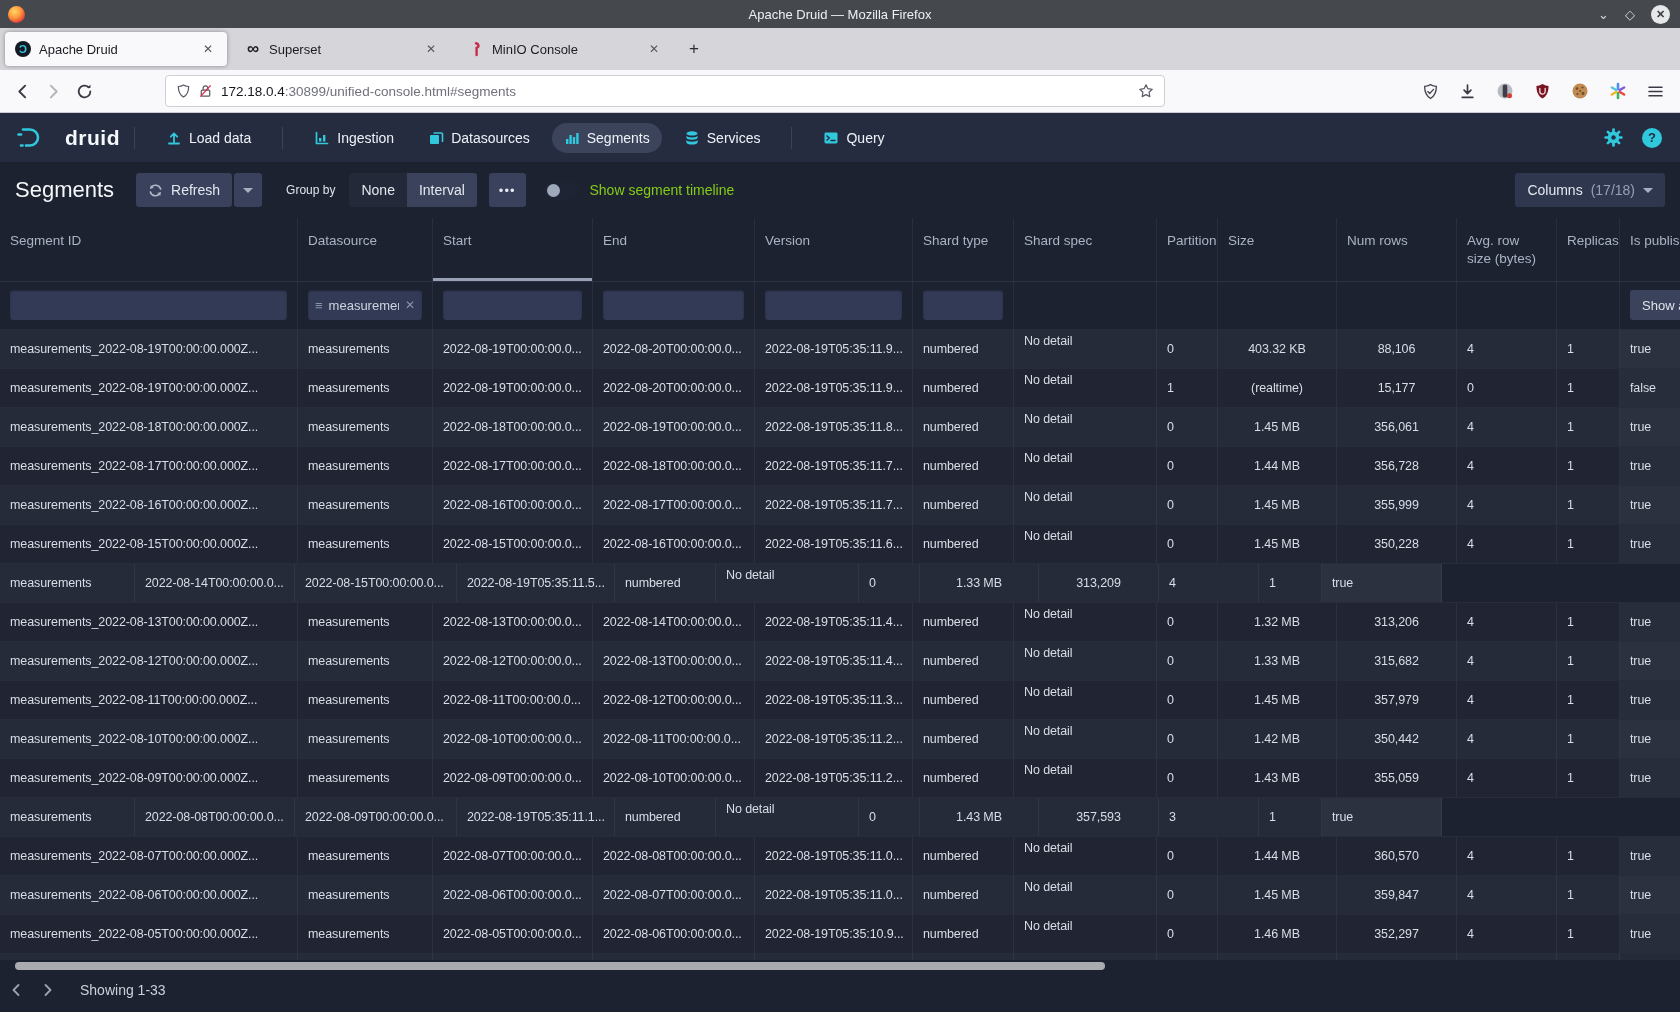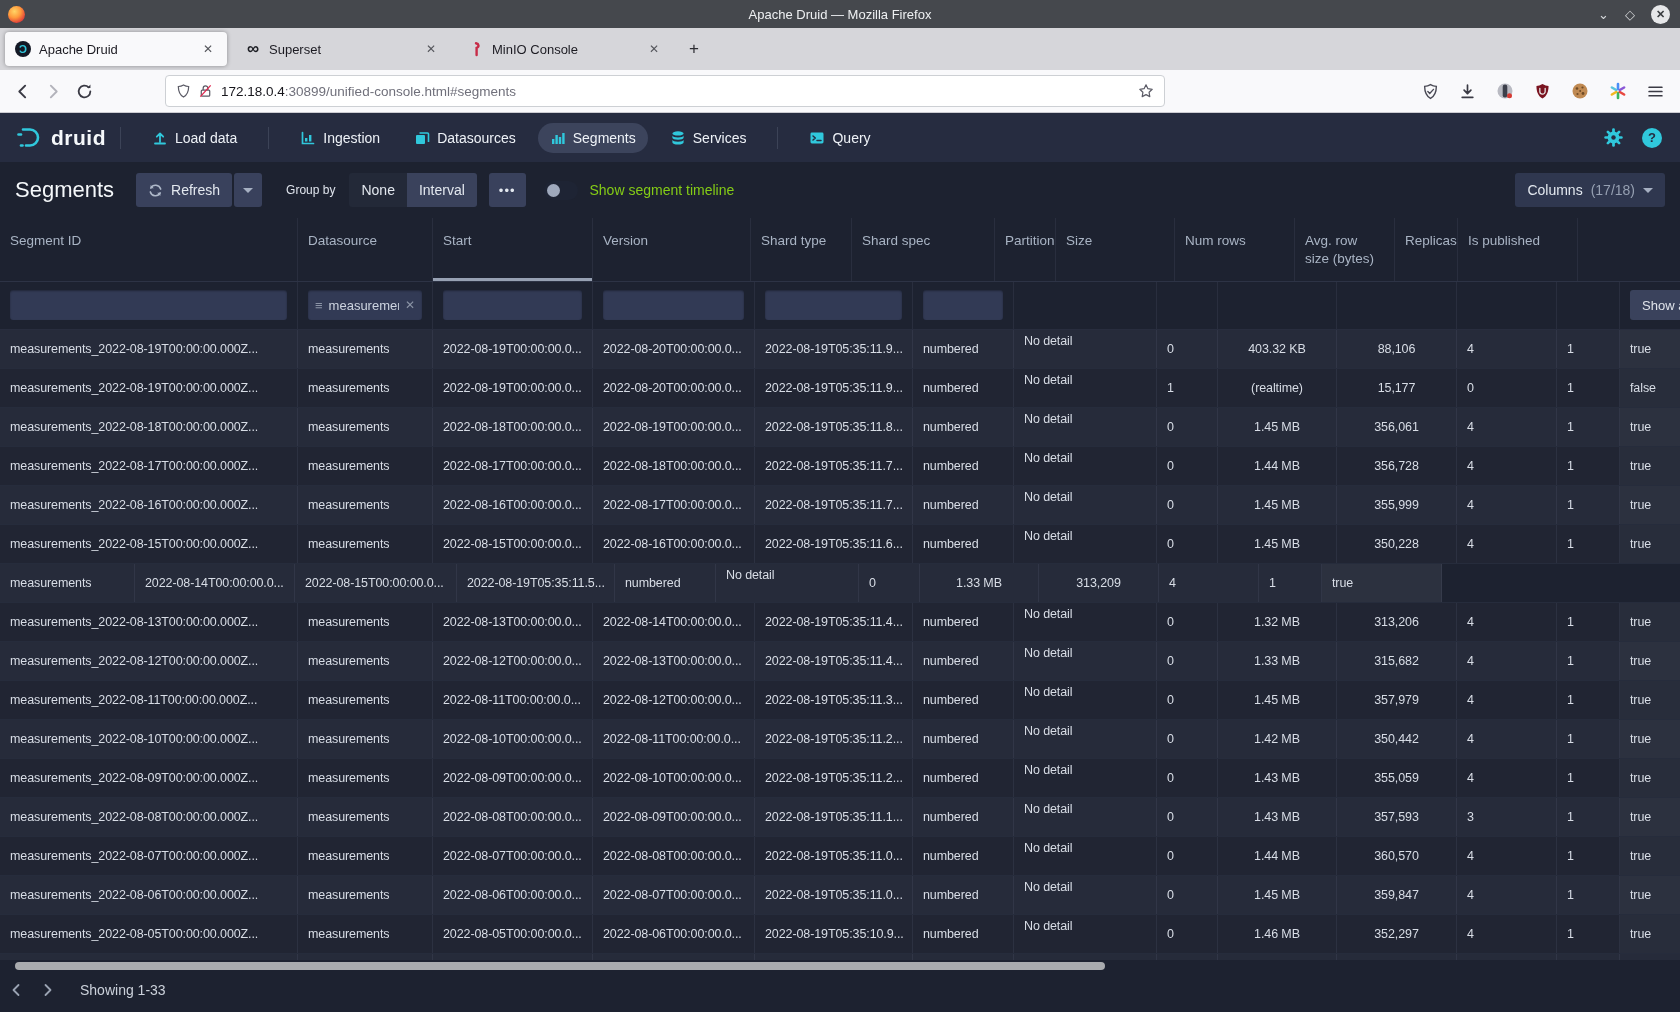--- a/index.html
+++ b/index.html
@@ -34,21 +34,21 @@
   .urlbar { width:1000px; height:32px; margin-left:72px; background:#ffffff; border:1px solid #cdd0d4;
     border-radius:4px; display:flex; align-items:center; padding:0 10px; }
   .url-text { font-size:13.5px; margin-left:8px; flex:1 1 auto; white-space:nowrap; overflow:hidden; }
   .url-host { color:#17161c; }
   .url-rest { color:#70707b; }
   .tb-icons { display:flex; align-items:center; gap:20px; margin-left:auto; padding-right:16px; }
 
   
   .druidbar { height:49px; background:#262c40; display:flex; align-items:center; flex:0 0 49px; }
   .brand { display:flex; align-items:center; margin-left:14px; }
-  .brand-name { color:#f5f8fa; font-size:21px; font-weight:bold; letter-spacing:.5px; margin-left:7px; }
+  .brand-name { color:#f5f8fa; font-size:21px; font-weight:bold; letter-spacing:.5px; margin-left:21px; }
   .nav-divider { width:1px; height:22px; background:#3c4357; margin:0 14px; }
   .nav-item { display:flex; align-items:center; gap:7px; padding:7px 12px; border-radius:16px;
     color:#eef2f7; font-size:14px; margin:0 5px; }
   .nav-item.active { background:#3c445c; }
   .druid-right { margin-left:auto; display:flex; align-items:center; gap:18px; padding-right:18px; }
   .help-circle { width:20px; height:20px; border-radius:50%; background:#30c8dc; color:#262c40;
     font-weight:bold; font-size:13px; display:flex; align-items:center; justify-content:center; }
 
   
   .controlbar { height:56px; display:flex; align-items:center; flex:0 0 56px; }
@@ -360,20 +360,21 @@
       <span class="cols-count">(17/18)</span>
       <span class="caret-down"></span>
     </div>
   </div>
 
   <div class="table-wrap">
     <div class="tr thead" id="thead">
         <div class="th" style="width: 298px;">Segment ID</div>
         <div class="th" style="width: 135px;">Datasource</div>
         <div class="th sorted" style="width: 160px;">Start</div>
+        <div class="th" style="width: 162px;">End</div>
         <div class="th" style="width: 158px;">Version</div>
         <div class="th" style="width: 101px;">Shard type</div>
         <div class="th" style="width: 143px;">Shard spec</div>
         <div class="th" style="width: 61px;">Partition</div>
         <div class="th" style="width: 119px;">Size</div>
         <div class="th" style="width: 120px;">Num rows</div>
         <div class="th" style="width: 100px;">Avg. row size (bytes)</div>
         <div class="th" style="width: 63px;">Replicas</div>
         <div class="th" style="width: 120px;">Is published</div>
       </div>
@@ -582,21 +583,20 @@
           <div class="td" style="width: 101px;">numbered</div>
           <div class="td c-top" style="width: 143px;">No detail</div>
           <div class="td" style="width: 61px;">0</div>
           <div class="td c-center" style="width: 119px;">1.43 MB</div>
           <div class="td c-center" style="width: 120px;">355,059</div>
           <div class="td" style="width: 100px;">4</div>
           <div class="td" style="width: 63px;">1</div>
           <div class="td lastcol" style="width: 120px;">true</div>
         </div>
         <div class="tr row odd">
-          <div class="td" style="width: 298px;">measurements_2022-08-08T00:00:00.000Z...</div>
           <div class="td" style="width: 135px;">measurements</div>
           <div class="td" style="width: 160px;">2022-08-08T00:00:00.0...</div>
           <div class="td" style="width: 162px;">2022-08-09T00:00:00.0...</div>
           <div class="td" style="width: 158px;">2022-08-19T05:35:11.1...</div>
           <div class="td" style="width: 101px;">numbered</div>
           <div class="td c-top" style="width: 143px;">No detail</div>
           <div class="td" style="width: 61px;">0</div>
           <div class="td c-center" style="width: 119px;">1.43 MB</div>
           <div class="td c-center" style="width: 120px;">357,593</div>
           <div class="td" style="width: 100px;">3</div>

